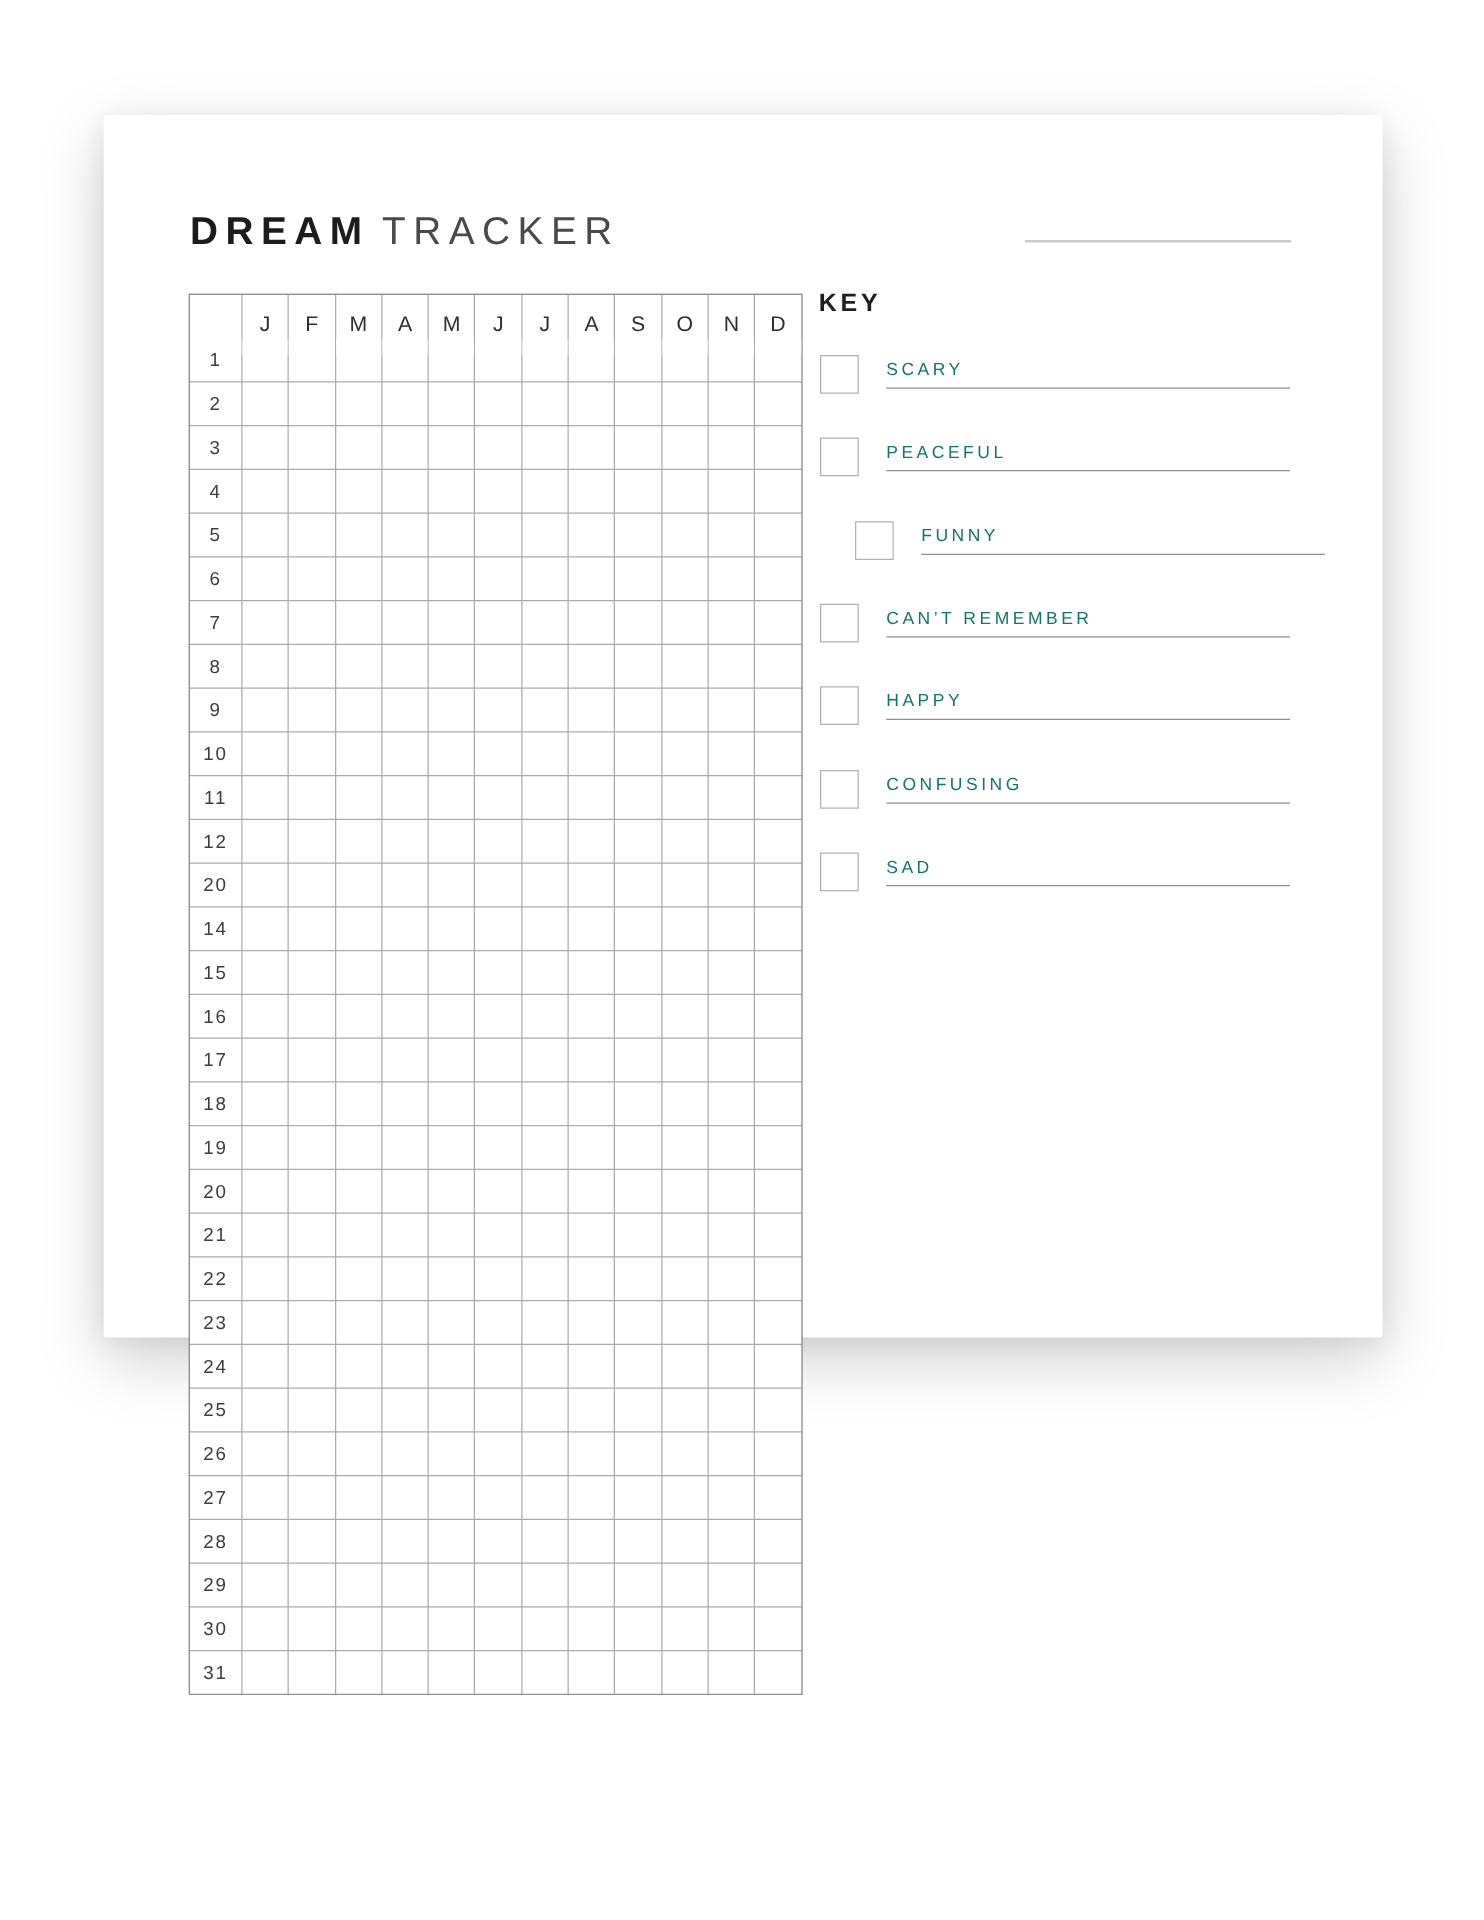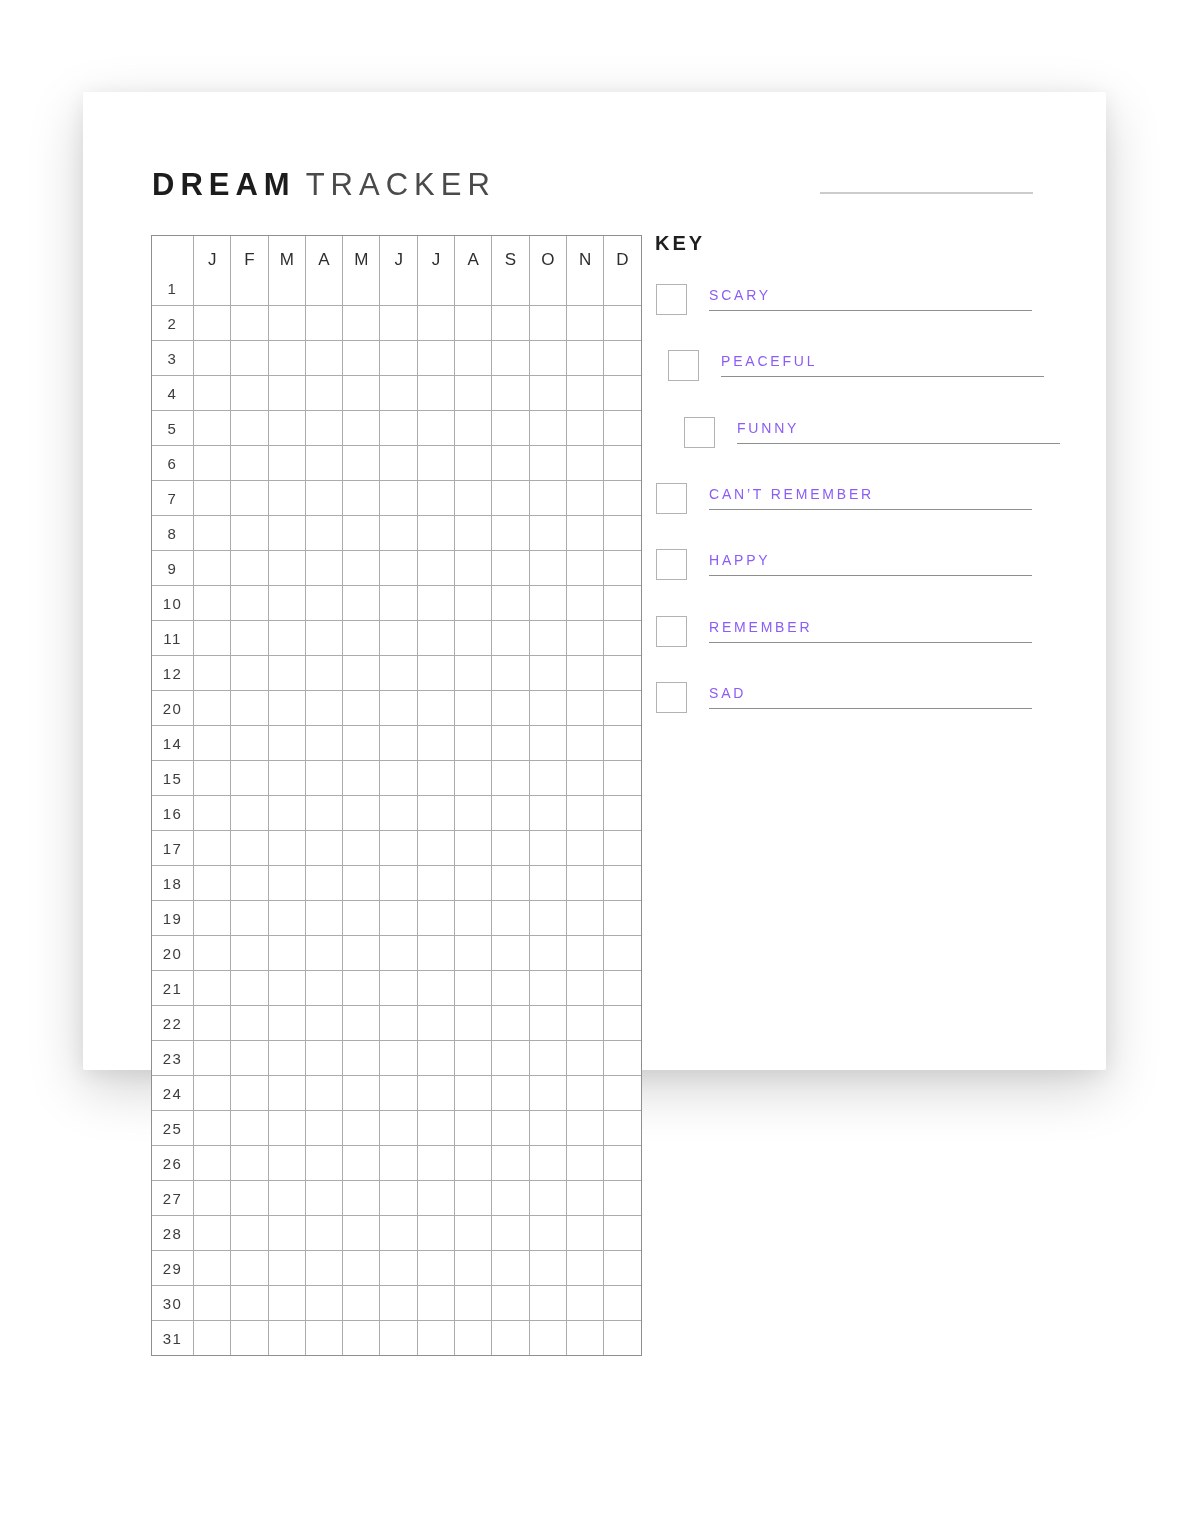--- a/index.html
+++ b/index.html
@@ -69,21 +69,21 @@
   .key-row{position:absolute; left:0; height:40px; width:460px;}
   .key-box{
     position:absolute; left:0; top:0;
     width:31px; height:31px;
     border:1.5px solid var(--box-border);
     background:#fff;
   }
   .key-label{
     position:absolute; left:53px; top:3px;
     font-size:14px; font-weight:500; letter-spacing:2.8px;
-    color:#8b5cf6; white-space:nowrap;
+    color:#0f766e; white-space:nowrap;
   }
   .key-underline{
     position:absolute; left:53px; top:26px;
     width:323px; height:0;
     border-bottom:1px solid var(--underline);
   }
   
   .footer{
     position:absolute; left:0; top:1303px; width:100%;
     text-align:center;
@@ -523,21 +523,21 @@
       <div class="cell "></div>
     </div>
 
   <div class="key-heading">KEY</div>
   <div class="key-list">
       <div class="key-row" style="top: 0px;">
         <span class="key-box"></span>
         <span class="key-label">SCARY</span>
         <span class="key-underline"></span>
       </div>
-      <div class="key-row" style="top: 66.3px; margin-left: 12px;">
+      <div class="key-row" style="top: 66.3px;">
         <span class="key-box"></span>
         <span class="key-label">PEACEFUL</span>
         <span class="key-underline"></span>
       </div>
       <div class="key-row" style="top: 132.6px; margin-left: 28px;">
         <span class="key-box"></span>
         <span class="key-label">FUNNY</span>
         <span class="key-underline"></span>
       </div>
       <div class="key-row" style="top: 198.9px;">
@@ -545,21 +545,21 @@
         <span class="key-label">CAN’T REMEMBER</span>
         <span class="key-underline"></span>
       </div>
       <div class="key-row" style="top: 265.2px;">
         <span class="key-box"></span>
         <span class="key-label">HAPPY</span>
         <span class="key-underline"></span>
       </div>
       <div class="key-row" style="top: 331.5px;">
         <span class="key-box"></span>
-        <span class="key-label">REMEMBER</span>
+        <span class="key-label">CONFUSING</span>
         <span class="key-underline"></span>
       </div>
       <div class="key-row" style="top: 397.8px;">
         <span class="key-box"></span>
         <span class="key-label">SAD</span>
         <span class="key-underline"></span>
       </div>
     </div>
 
 

